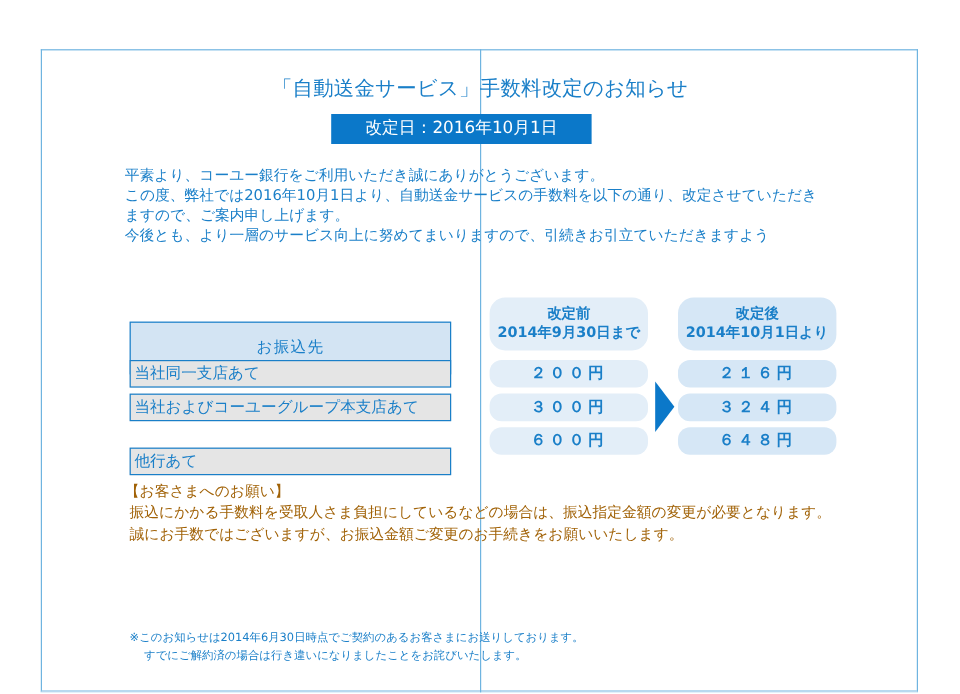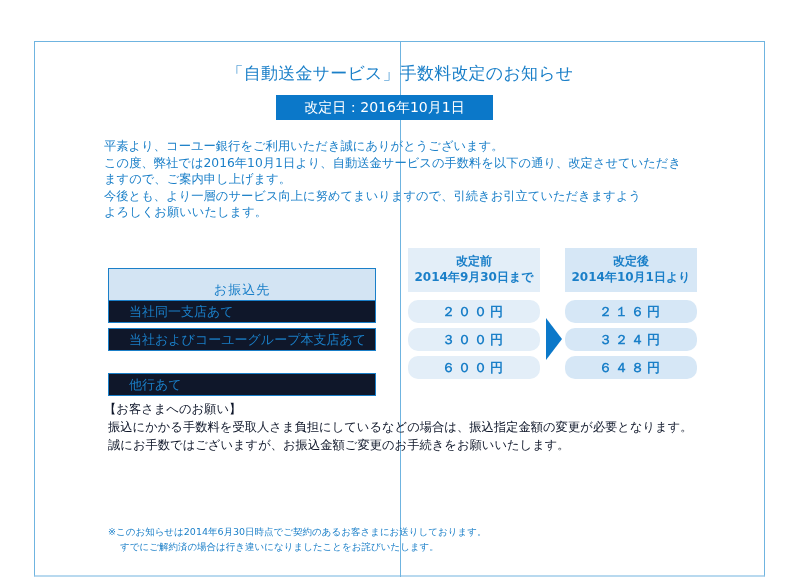--- a/index.html
+++ b/index.html
@@ -10,52 +10,51 @@
   .center-line { position: absolute; left: 400px; top: 41px; width: 1px; height: 536px; background: #6fb4e0; }
   .title { position: absolute; left: 0; width: 800px; top: 62px; text-align: center;
            font-size: 17px; color: #1a7fc8; letter-spacing: 0.2px; }
   .banner { position: absolute; left: 276px; top: 95px; width: 217px; height: 25px;
             background: #0b78c9; color: #ffffff; font-size: 14px; text-align: center; line-height: 25px; }
   .intro { position: absolute; left: 104px; top: 138px; width: 620px; font-size: 12.3px; line-height: 16.6px; color: #1a7fc8; }
   .intro p { margin: 0; white-space: nowrap; }
   .lbox { position: absolute; left: 108px; width: 268px; box-sizing: border-box;
           border: 1px solid #1a7fc8; font-size: 13px; color: #1a7fc8; }
   .lhead { top: 248px; height: 44px; background: #d3e4f3; text-align: center; line-height: 42px; letter-spacing: 1px; margin-top: 20px; }
-  .lrow { height: 23px; background: #0f172a; line-height: 21px; padding-left: 20px; }
+  .lrow { height: 23px; background: #e5e5e5; line-height: 21px; padding-left: 3px; }
   .col { position: absolute; width: 132px; text-align: center; color: #1a7fc8; box-sizing: border-box; }
   .col-before { left: 408px; }
   .col-after { left: 565px; }
-  .chead { top: 248px; height: 44px; font-size: 12px; line-height: 16px; padding-top: 5px; font-weight: bold; }
+  .chead { top: 248px; height: 44px; font-size: 12px; line-height: 16px; padding-top: 5px; font-weight: bold; border-radius: 13px; }
   .col-before.chead, .col-before.crow { background: #e3eef8; }
   .col-after.chead, .col-after.crow { background: #d6e7f6; }
   .crow { height: 23px; line-height: 23px; font-size: 13px; letter-spacing: 3px; font-weight: bold; border-radius: 10px; }
   .arrow { position: absolute; left: 546px; top: 318px; width: 0; height: 0;
            border-top: 21px solid transparent; border-bottom: 21px solid transparent; border-left: 16px solid #0b78c9; }
-  .notice { position: absolute; left: 104px; top: 400px; font-size: 12.3px; line-height: 18px; color: #0f172a; }
+  .notice { position: absolute; left: 104px; top: 400px; font-size: 12.3px; line-height: 18px; color: #a16207; }
   .notice p { margin: 0; white-space: nowrap; }
   .notice .indent { padding-left: 4px; }
   .footnote { position: absolute; left: 108px; top: 488px; font-size: 9.5px; line-height: 15px; color: #1a7fc8; margin-top: 36px; }
   .footnote p { margin: 0; white-space: nowrap; }
   .footnote .indent { padding-left: 12px; }
 </style>
 </head>
 <body>
 
 <div class="frame"></div>
 <div class="center-line"></div>
 
 <div class="title">「自動送金サービス」手数料改定のお知らせ</div>
 <div class="banner">改定日：2016年10月1日</div>
 
 <div class="intro">
   <p>平素より、コーユー銀行をご利用いただき誠にありがとうございます。</p>
   <p>この度、弊社では2016年10月1日より、自動送金サービスの手数料を以下の通り、改定させていただき</p>
   <p>ますので、ご案内申し上げます。</p>
   <p>今後とも、より一層のサービス向上に努めてまいりますので、引続きお引立ていただきますよう</p>
-  <p>よろしくお願いいたします。</p>
 </div>
 
 <div class="lbox lhead">お振込先</div>
 <div class="lbox lrow" style="top:300px;">当社同一支店あて</div>
 <div class="lbox lrow" style="top:328px;">当社およびコーユーグループ本支店あて</div>
 <div class="lbox lrow" style="top:373px;">他行あて</div>
 
 <div class="col col-before chead">
   <div>改定前</div>
   <div>2014年9月30日まで</div>

